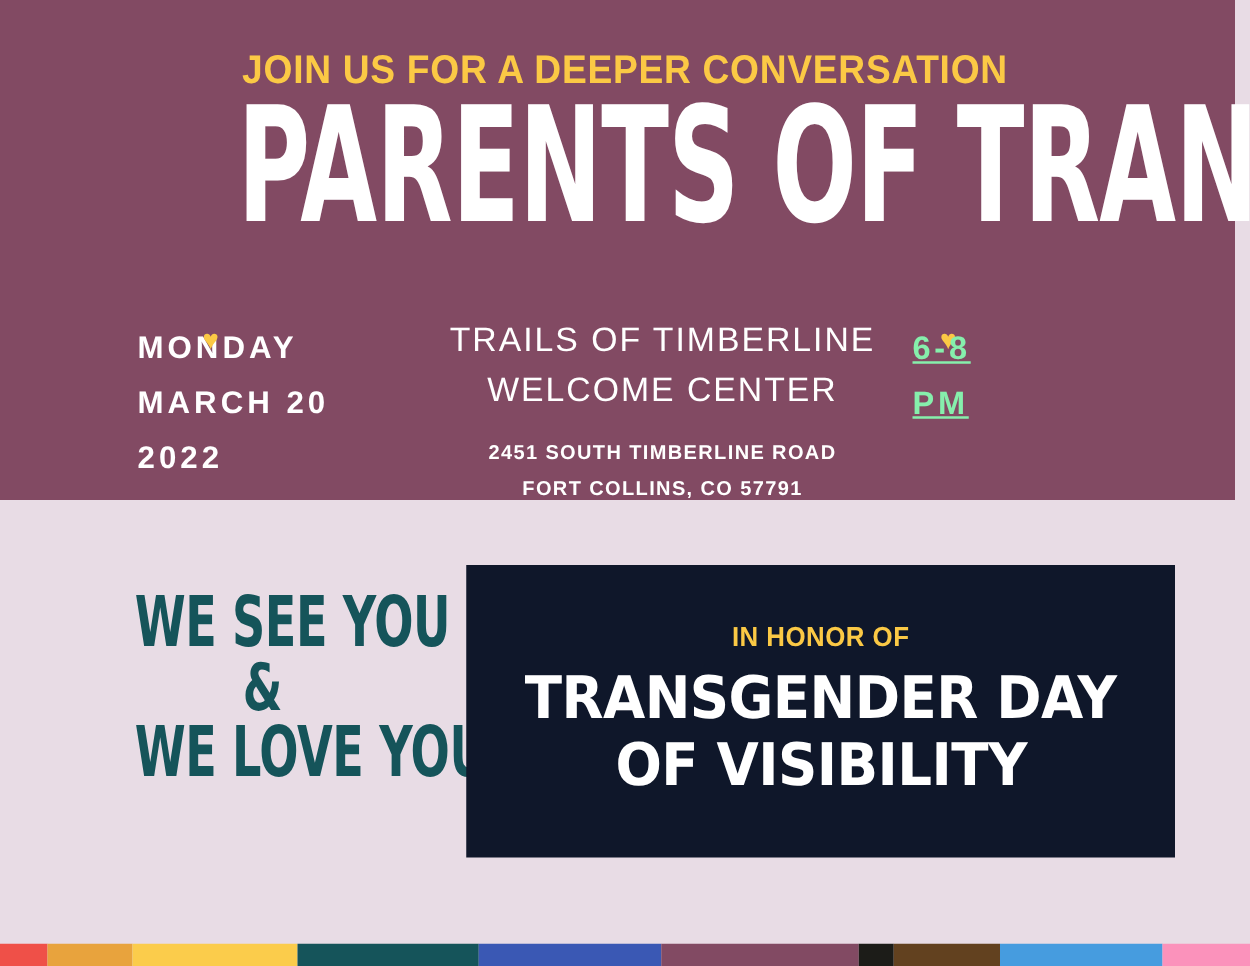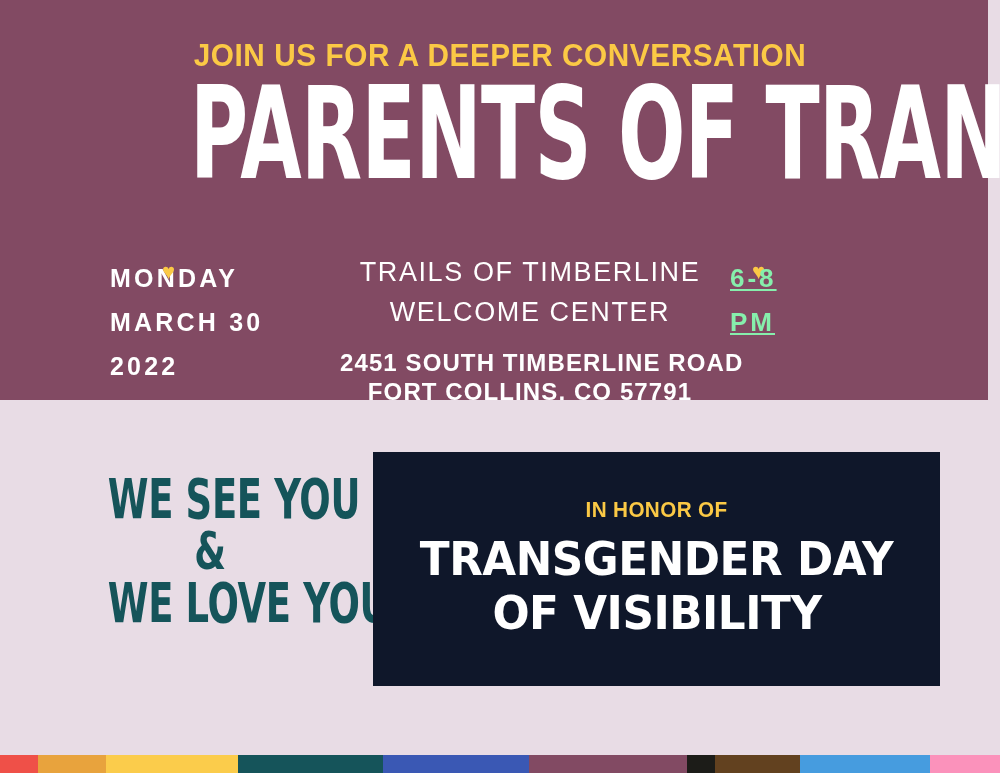--- a/index.html
+++ b/index.html
@@ -110,21 +110,21 @@
     font-size: 27px;
     line-height: 40px;
     letter-spacing: 1.6px;
     white-space: nowrap;
     text-align: center;
   }
   .venue-address {
     margin-top: 16px;
     font-family: "Liberation Sans", sans-serif;
     font-weight: bold;
-    font-size: 24px;
+    font-size: 16px;
     line-height: 29px;
     letter-spacing: 1.1px;
     white-space: nowrap;
   }
 
   .col-time {
     position: absolute;
     right: 90px;
     top: 4px;
     width: 180px;
@@ -237,21 +237,21 @@
   <div class="hero">
 
     <div class="kicker">JOIN US FOR A DEEPER CONVERSATION</div>
 
     <div class="headline">PARENTS OF TRANS PANEL</div>
 
     <div class="details">
 
       <div class="col-date">
         <div class="date-line">MONDAY</div>
-        <div class="date-line">MARCH 30</div>
+        <div class="date-line">MARCH 20</div>
         <div class="date-line">2022</div>
       </div>
       <div class="heart-left">♥</div>
 
       <div class="col-venue">
         <div class="venue-name">TRAILS OF TIMBERLINE</div>
         <div class="venue-name">WELCOME CENTER</div>
         <div class="venue-address">2451 SOUTH TIMBERLINE ROAD</div>
         <div class="venue-address" style="margin-top:0">FORT COLLINS, CO 57791</div>
       </div>

